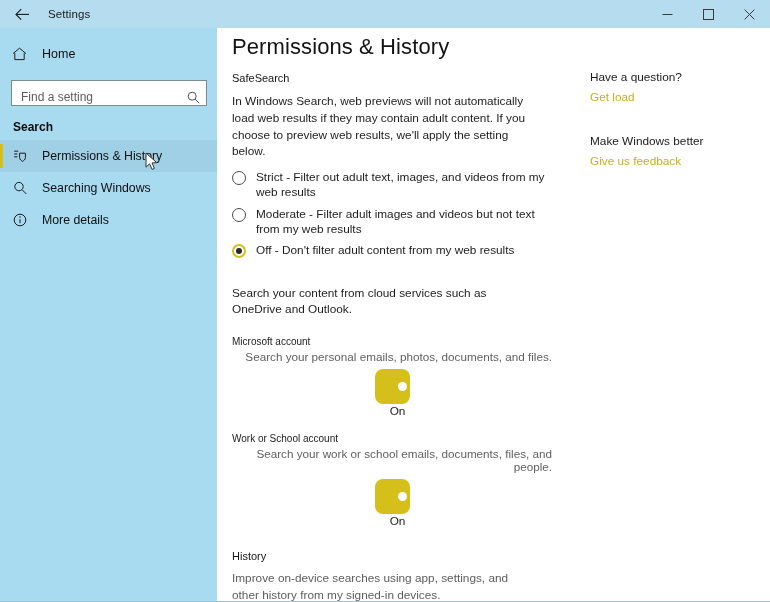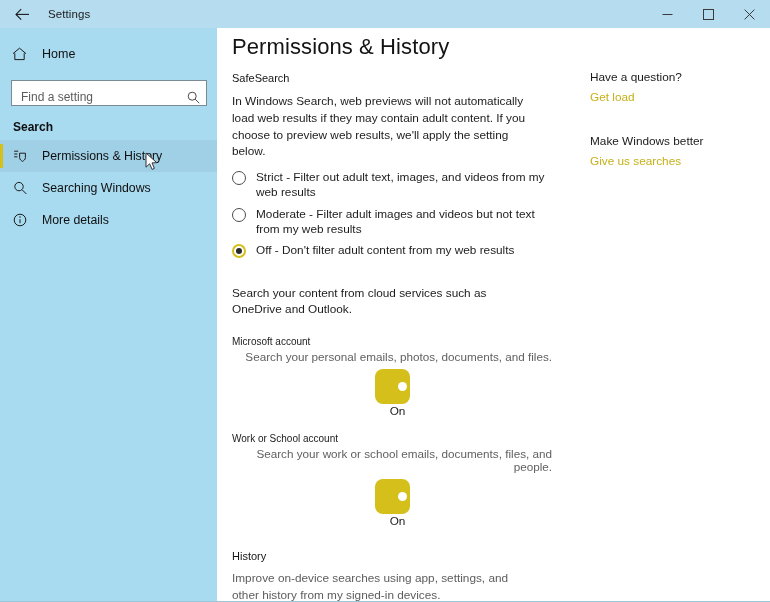--- a/index.html
+++ b/index.html
@@ -482,21 +482,21 @@
 
       <div class="setting-label">My device history</div>
 
     </div>
 
     <div class="rail">
       <div class="rail-h">Have a question?</div>
       <a class="rail-link" href="#">Get load</a>
       <div class="rail-gap"></div>
       <div class="rail-h">Make Windows better</div>
-      <a class="rail-link" href="#">Give us searches</a>
+      <a class="rail-link" href="#">Give us feedback</a>
     </div>
   </div>
 
   <div class="cursor">
     <svg width="14" height="20" viewBox="0 0 14 20" aria-hidden="true">
       <path d="M1 1 L1 15.2 L4.6 11.8 L7.1 17.4 L9.4 16.4 L7 10.9 L11.8 10.7 Z" fill="#ffffff" stroke="#333333" stroke-width="1" stroke-linejoin="round"></path>
     </svg>
   </div>
 
 </div>

